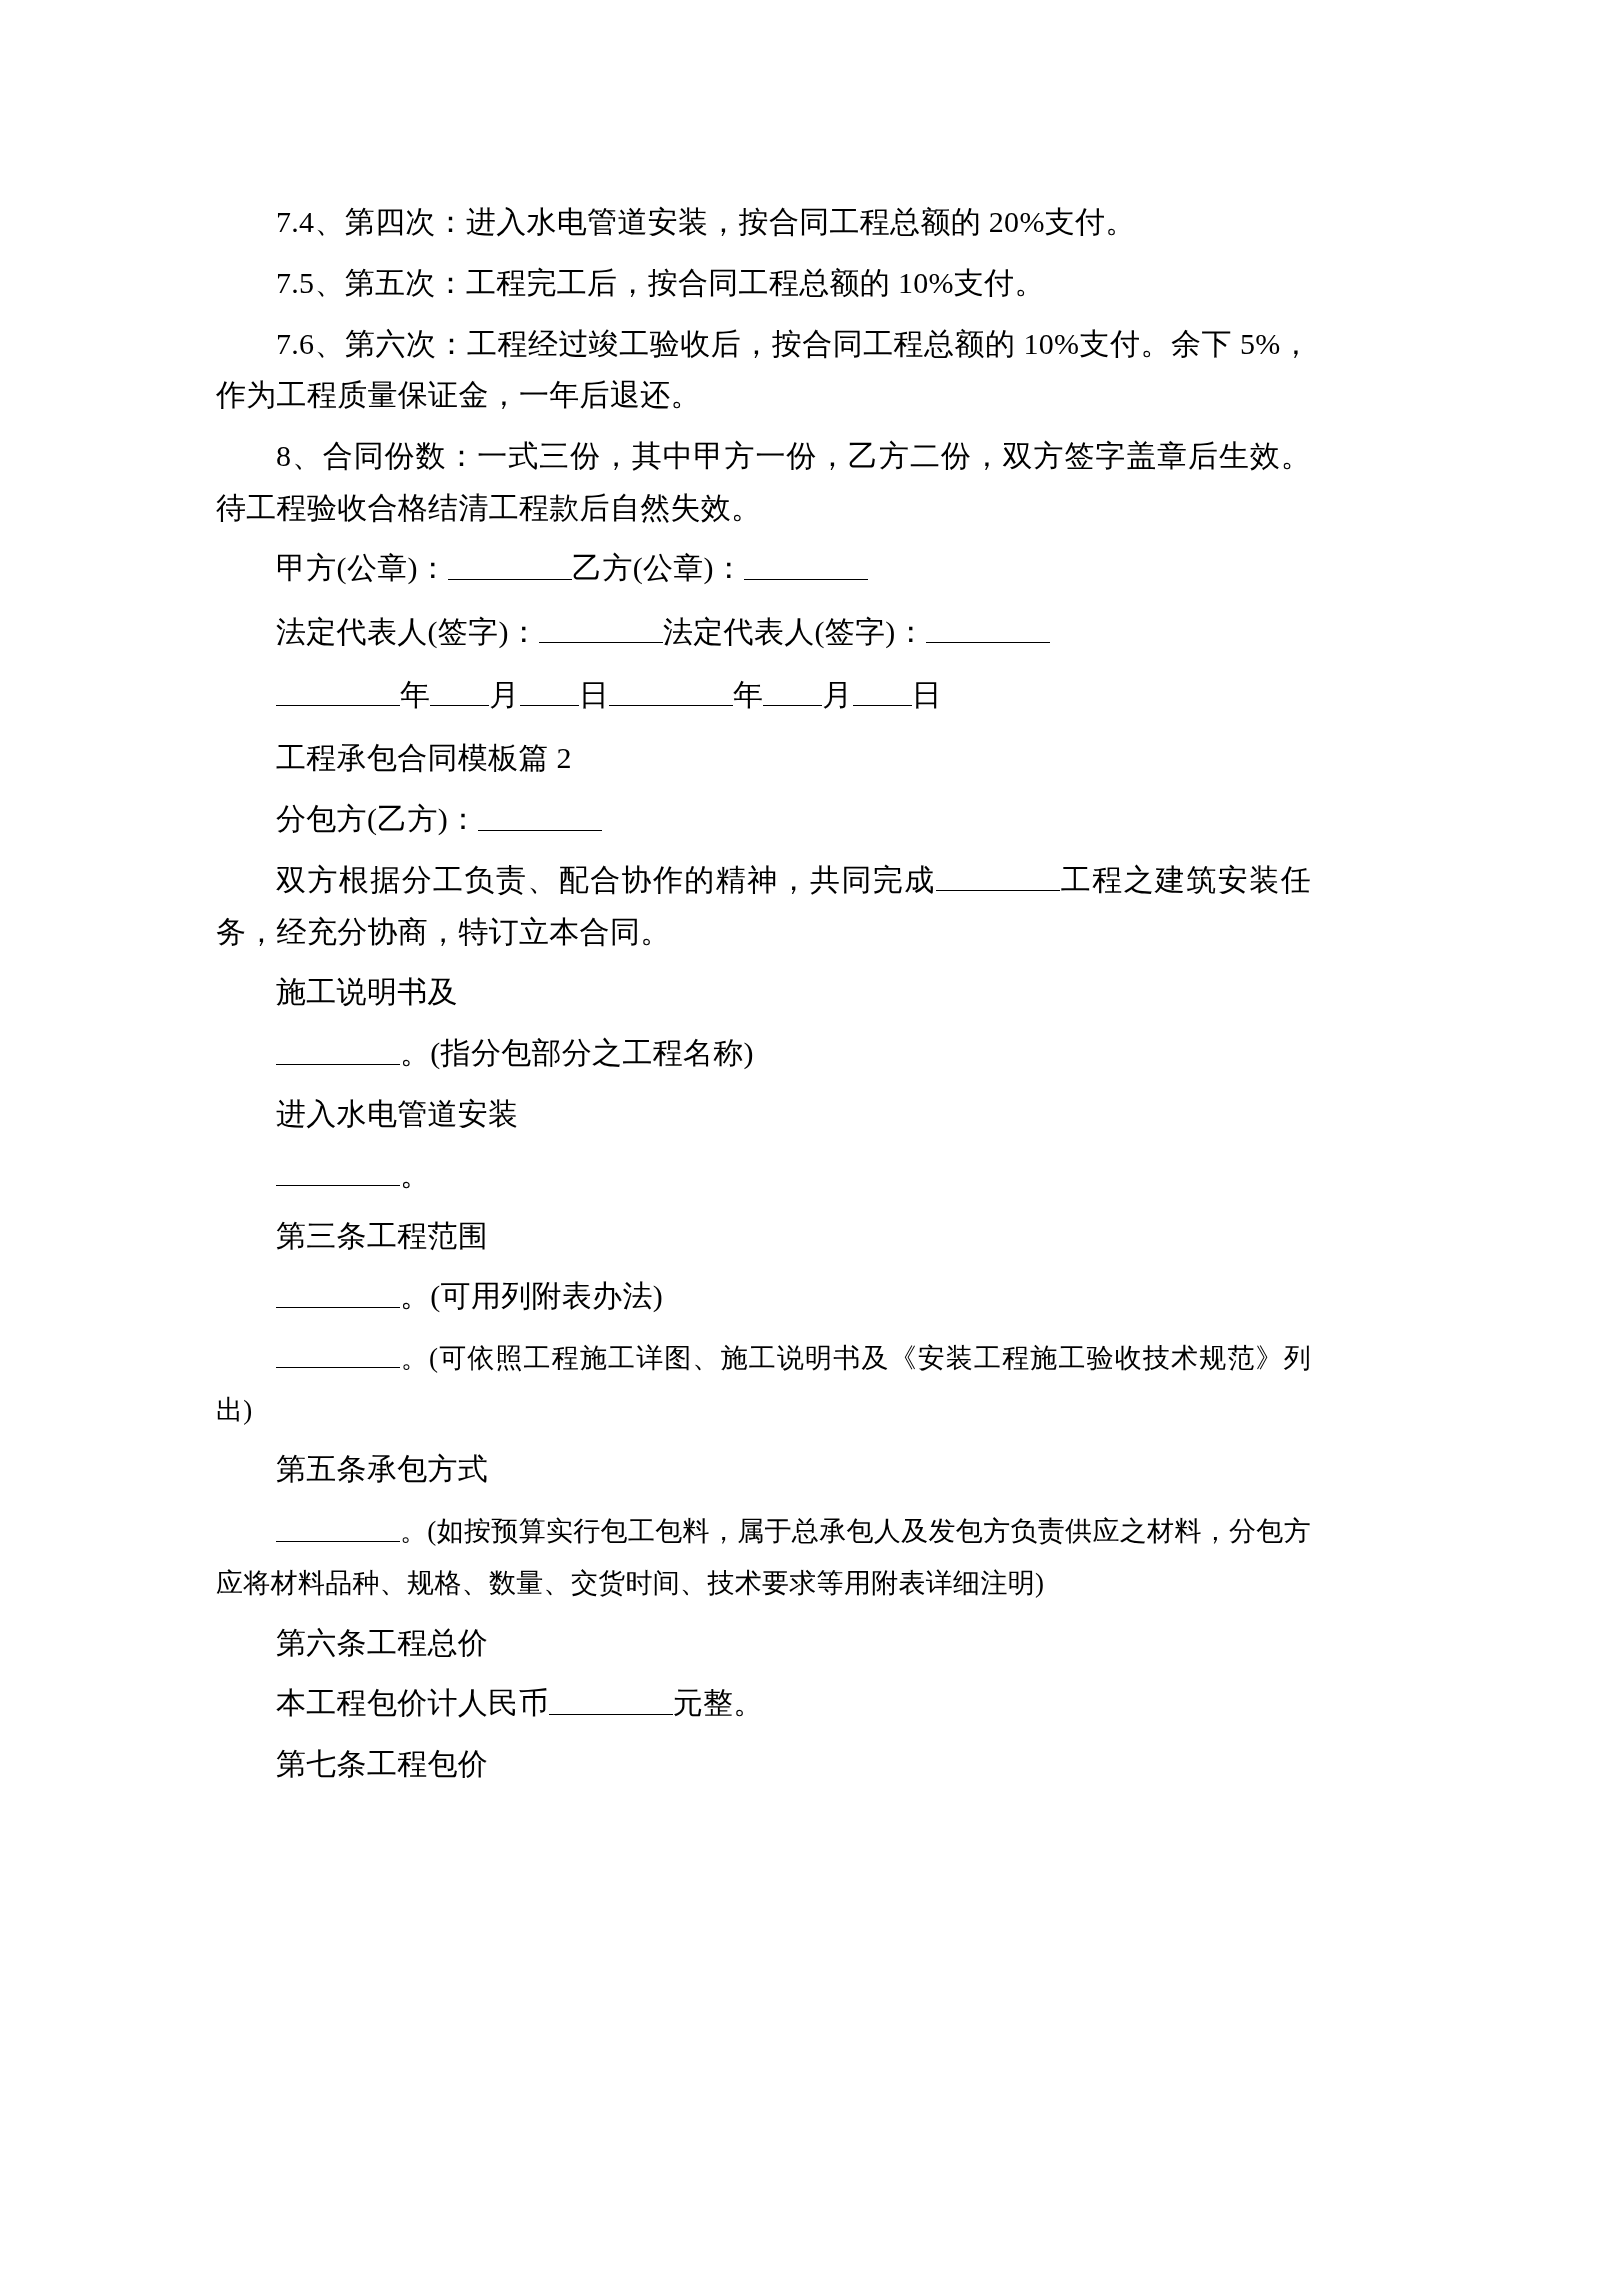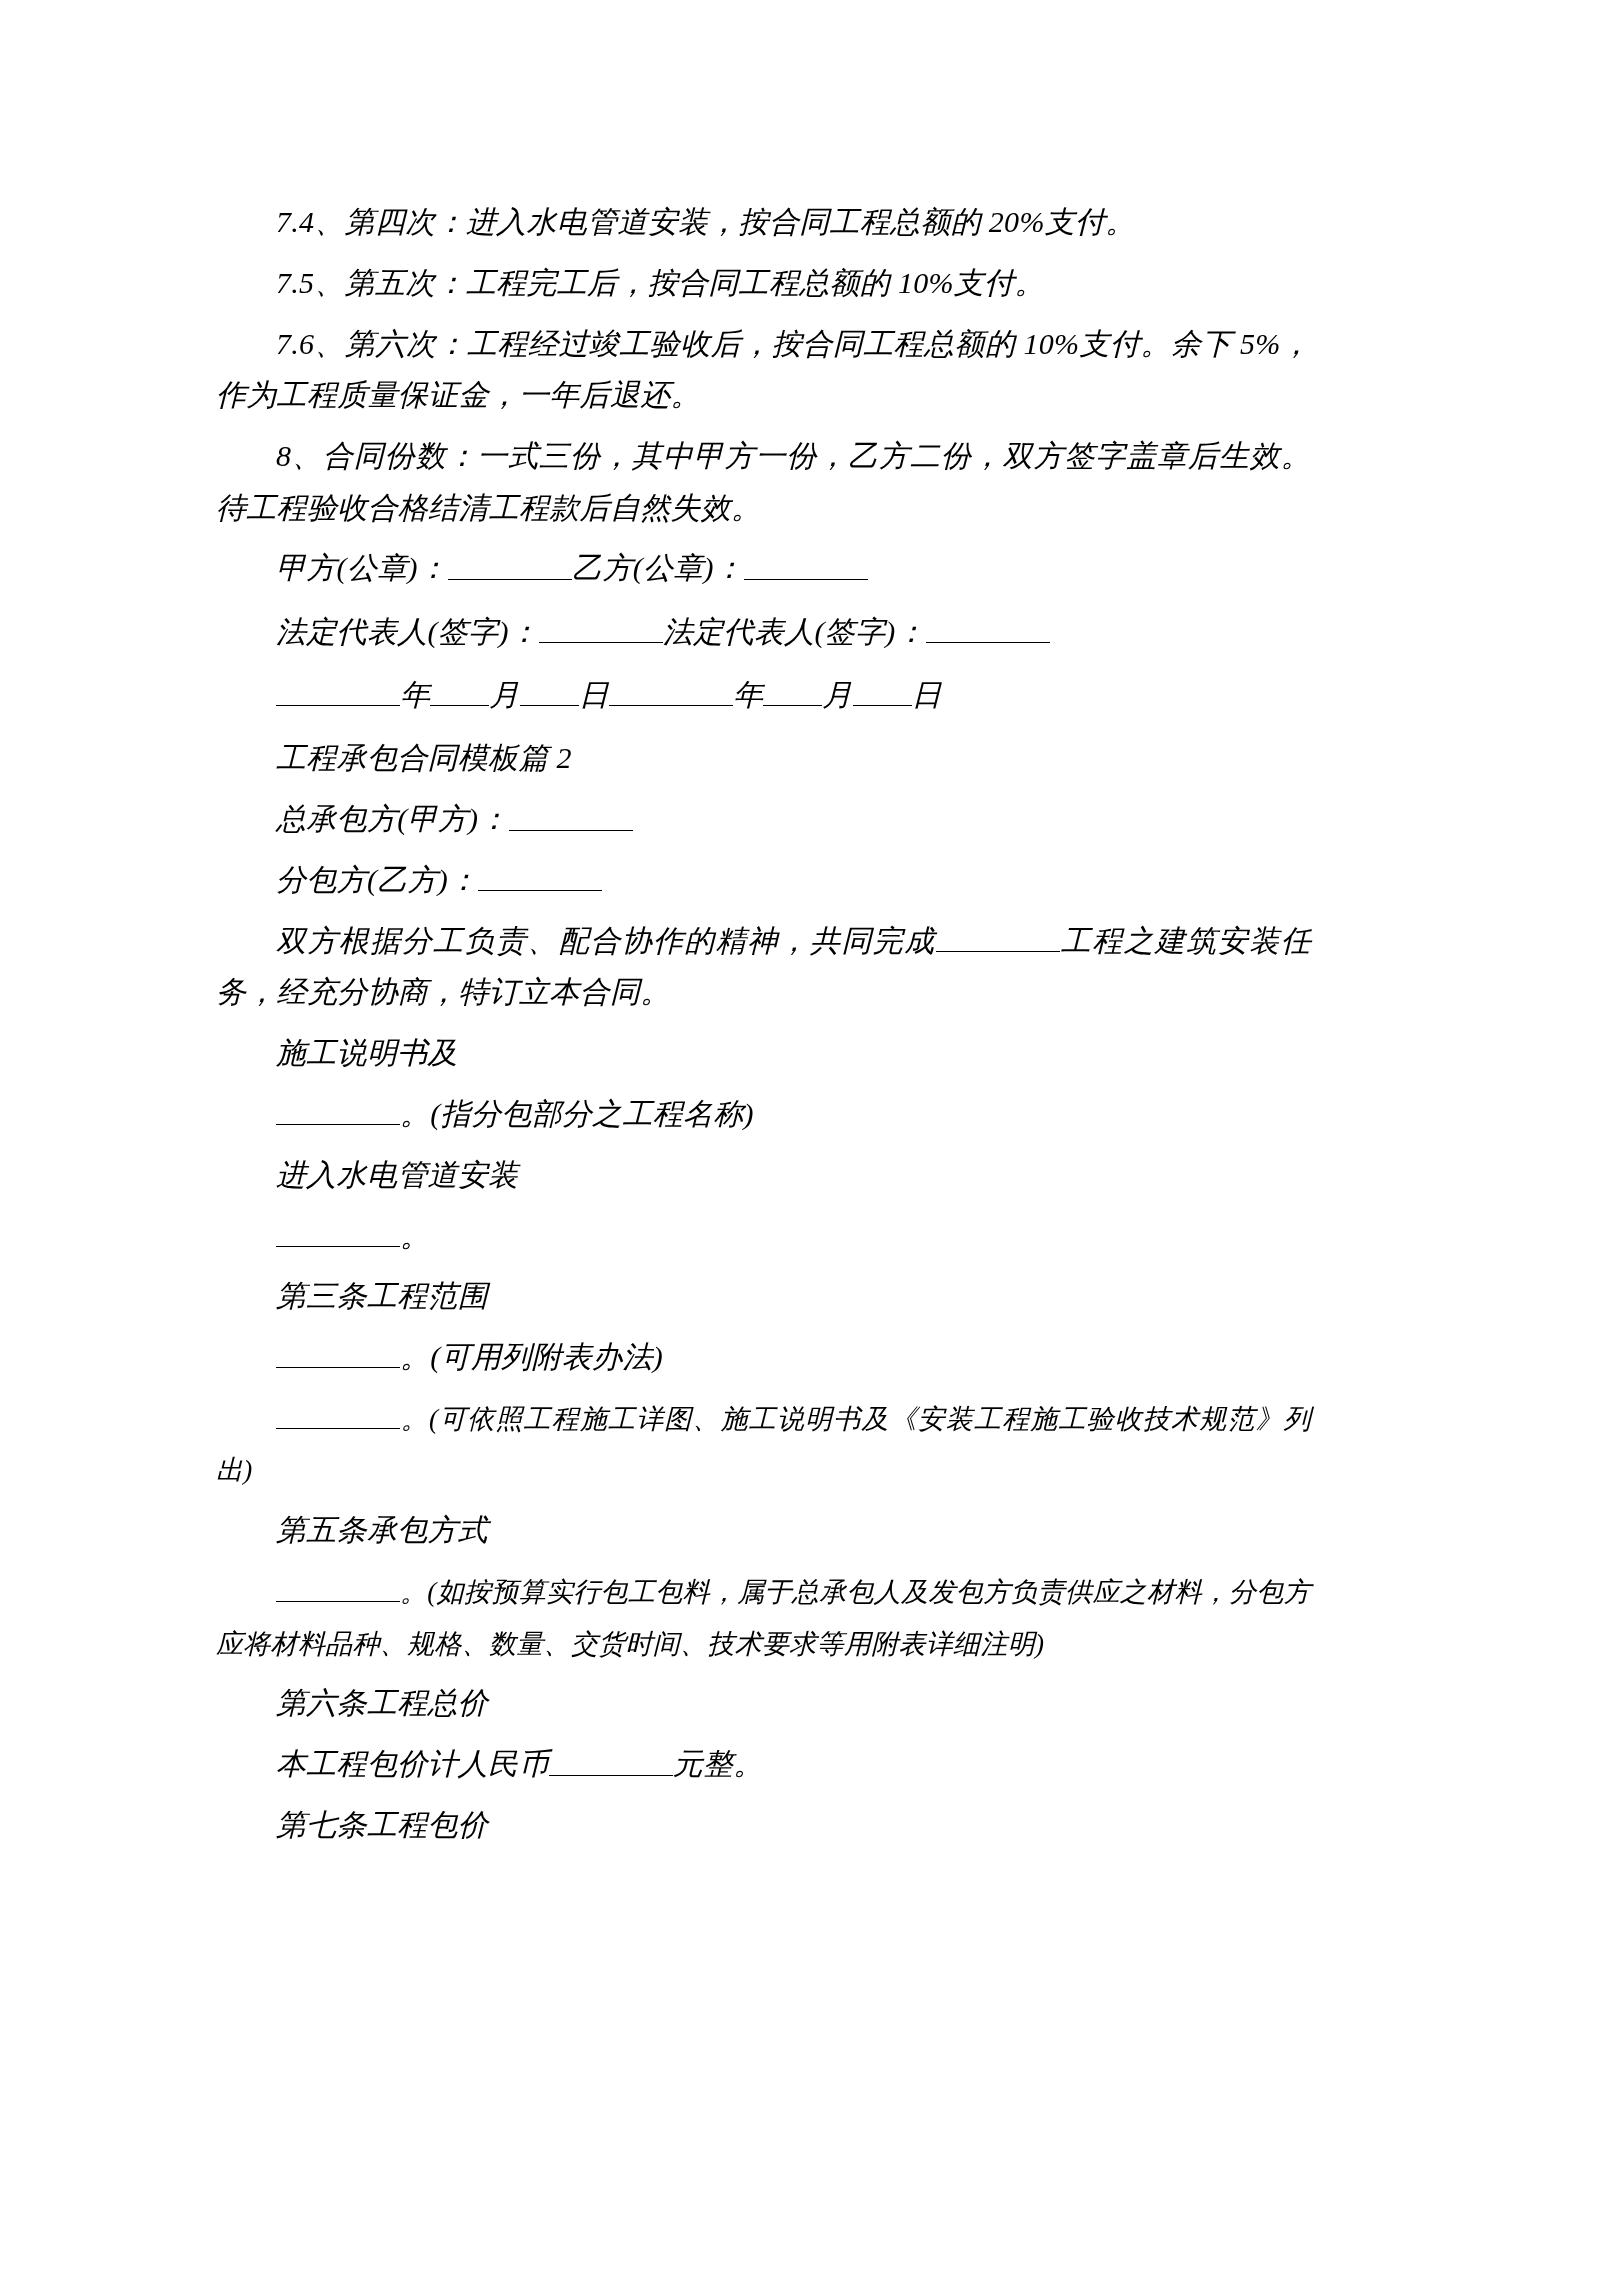--- a/index.html
+++ b/index.html
@@ -14,21 +14,20 @@
     color: #000000;
     overflow: hidden;
   }
   .page {
     position: relative;
     width: 1423px;
     height: 2295px;
     box-sizing: border-box;
     padding: 196px 112px 0 216px;
     background: #ffffff;
-    font-style: italic;
   }
   .doc-body {
     font-size: 30px;
     line-height: 1.72;
     text-align: justify;
     letter-spacing: 0.3px;
   }
   p {
     margin: 0 0 9.2px 0;
   }
@@ -74,23 +73,20 @@
     <p class="sig-line">
       <span>法定代表人(签字)：</span><span class="blank lg"></span><span>法定代表人(签字)：</span><span class="blank lg"></span>
     </p>
 
     <p class="sig-line">
       <span class="blank lg"></span><span>年</span><span class="blank sm"></span><span>月</span><span class="blank sm"></span><span>日</span><span class="blank lg"></span><span>年</span><span class="blank sm"></span><span>月</span><span class="blank sm"></span><span>日</span>
     </p>
 
     <p class="indent">工程承包合同模板篇 2</p>
 
-    <p class="indent">
-      <span>总承包方(甲方)：</span><span class="blank lg"></span>
-    </p>
 
     <p class="indent">
       <span>分包方(乙方)：</span><span class="blank lg"></span>
     </p>
 
     <p class="indent">
       <span>双方根据分工负责、配合协作的精神，共同完成</span><span class="blank lg"></span><span>工程之建筑安装任务，经充分协商，特订立本合同。</span>
     </p>
 
     <p class="indent">施工说明书及</p>

